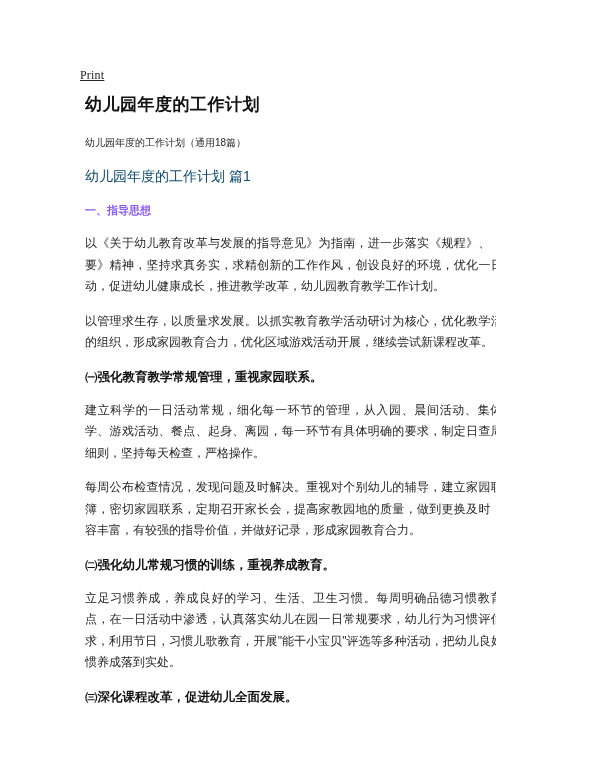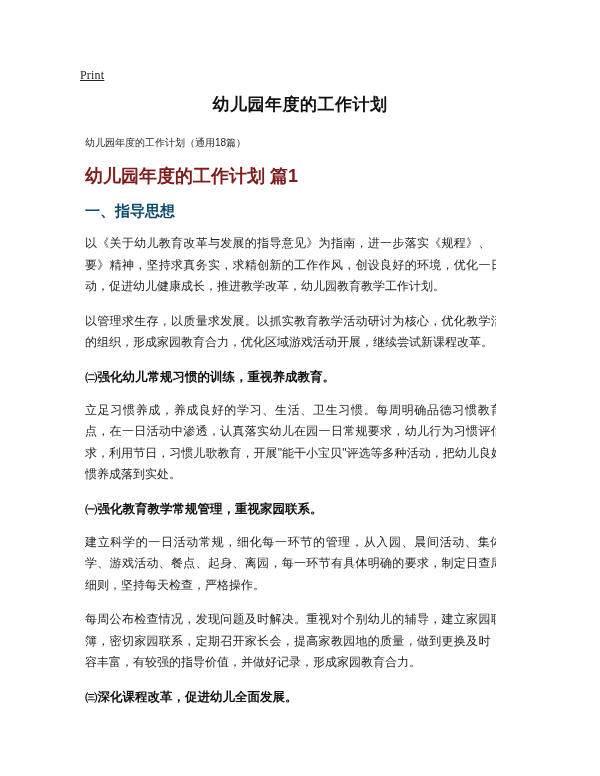--- a/index.html
+++ b/index.html
@@ -35,43 +35,43 @@
   .doc-body {
     position: absolute;
     left: 85px;
     top: 92px;
     width: 430px;
   }
   .doc-title {
     font-size: 17px;
     line-height: 26px;
     font-weight: bold;
-    text-align: center;
+    text-align: left;
     color: #111111;
     margin: 0 0 14px 0;
     letter-spacing: 0.5px;
   }
   .doc-subtitle {
     font-size: 10px;
     line-height: 21px;
     color: #1f1f1f;
     margin: 0 0 13px 0;
   }
   .doc-section-title {
-    font-size: 18px;
+    font-size: 14px;
     line-height: 21px;
-    font-weight: bold;
-    color: #7f1d1d;
+    font-weight: normal;
+    color: #0c4a6e;
     margin: 0 0 13px 0;
   }
   .heading {
-    font-size: 15px;
+    font-size: 11px;
     line-height: 21px;
     font-weight: bold;
-    color: #0c4a6e;
+    color: #8b5cf6;
     margin: 0 0 12px 0;
   }
   .subheading {
     font-size: 12.5px;
     line-height: 21px;
     font-weight: bold;
     color: #111111;
     margin: 0 0 12px 0;
   }
   .para {
@@ -104,28 +104,28 @@
       <h2 class="heading">一、指导思想</h2>
       <p class="para">以《关于幼儿教育改革与发展的指导意见》为指南，进一步落实《规程》、《纲要》精神，坚持求真务实，求精创新的工作作风，创设良好的环境，优化一日活动，促进幼儿健康成长，推进教学改革，幼儿园教育教学工作计划。</p>
     </div>
 
     <div class="block">
       <p class="para">以管理求生存，以质量求发展。以抓实教育教学活动研讨为核心，优化教学活动的组织，形成家园教育合力，优化区域游戏活动开展，继续尝试新课程改革。</p>
     </div>
 
 
     <div class="block">
-      <h3 class="subheading">㈡强化幼儿常规习惯的训练，重视养成教育。</h3>
-      <p class="para">立足习惯养成，养成良好的学习、生活、卫生习惯。每周明确品德习惯教育重点，在一日活动中渗透，认真落实幼儿在园一日常规要求，幼儿行为习惯评估要求，利用节日，习惯儿歌教育，开展"能干小宝贝"评选等多种活动，把幼儿良好习惯养成落到实处。</p>
+      <h3 class="subheading">㈠强化教育教学常规管理，重视家园联系。</h3>
+      <p class="para">建立科学的一日活动常规，细化每一环节的管理，从入园、晨间活动、集体教学、游戏活动、餐点、起身、离园，每一环节有具体明确的要求，制定日查周评细则，坚持每天检查，严格操作。</p>
+      <p class="para">每周公布检查情况，发现问题及时解决。重视对个别幼儿的辅导，建立家园联系簿，密切家园联系，定期召开家长会，提高家教园地的质量，做到更换及时，内容丰富，有较强的指导价值，并做好记录，形成家园教育合力。</p>
     </div>
 
     <div class="block">
-      <h3 class="subheading">㈠强化教育教学常规管理，重视家园联系。</h3>
-      <p class="para">建立科学的一日活动常规，细化每一环节的管理，从入园、晨间活动、集体教学、游戏活动、餐点、起身、离园，每一环节有具体明确的要求，制定日查周评细则，坚持每天检查，严格操作。</p>
-      <p class="para">每周公布检查情况，发现问题及时解决。重视对个别幼儿的辅导，建立家园联系簿，密切家园联系，定期召开家长会，提高家教园地的质量，做到更换及时，内容丰富，有较强的指导价值，并做好记录，形成家园教育合力。</p>
+      <h3 class="subheading">㈡强化幼儿常规习惯的训练，重视养成教育。</h3>
+      <p class="para">立足习惯养成，养成良好的学习、生活、卫生习惯。每周明确品德习惯教育重点，在一日活动中渗透，认真落实幼儿在园一日常规要求，幼儿行为习惯评估要求，利用节日，习惯儿歌教育，开展"能干小宝贝"评选等多种活动，把幼儿良好习惯养成落到实处。</p>
     </div>
 
     <div class="block">
       <h3 class="subheading">㈢深化课程改革，促进幼儿全面发展。</h3>
 
     </div>
 
   </div>
 </div>
 

